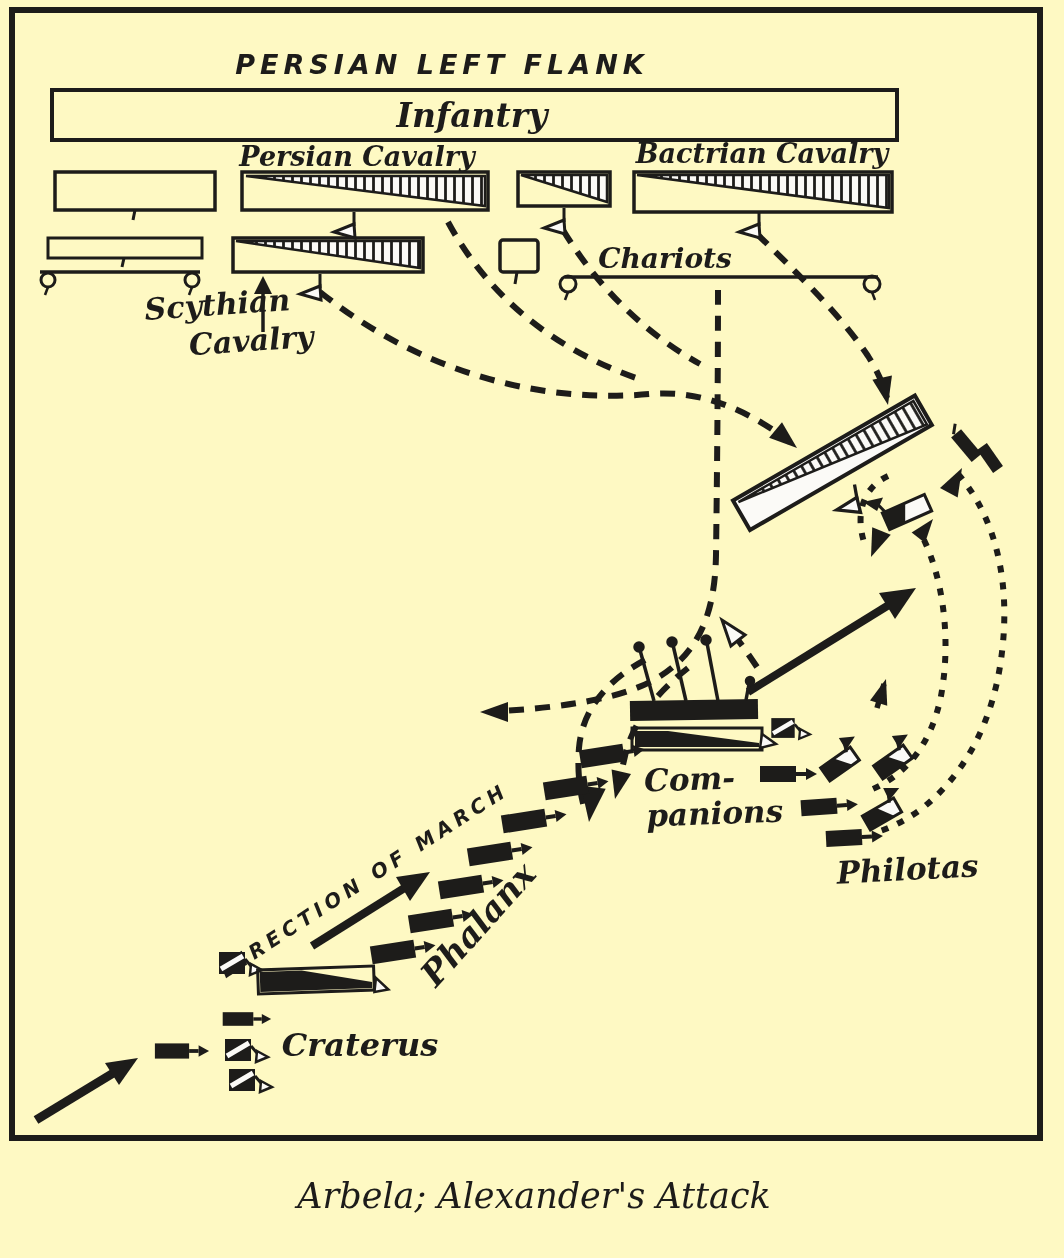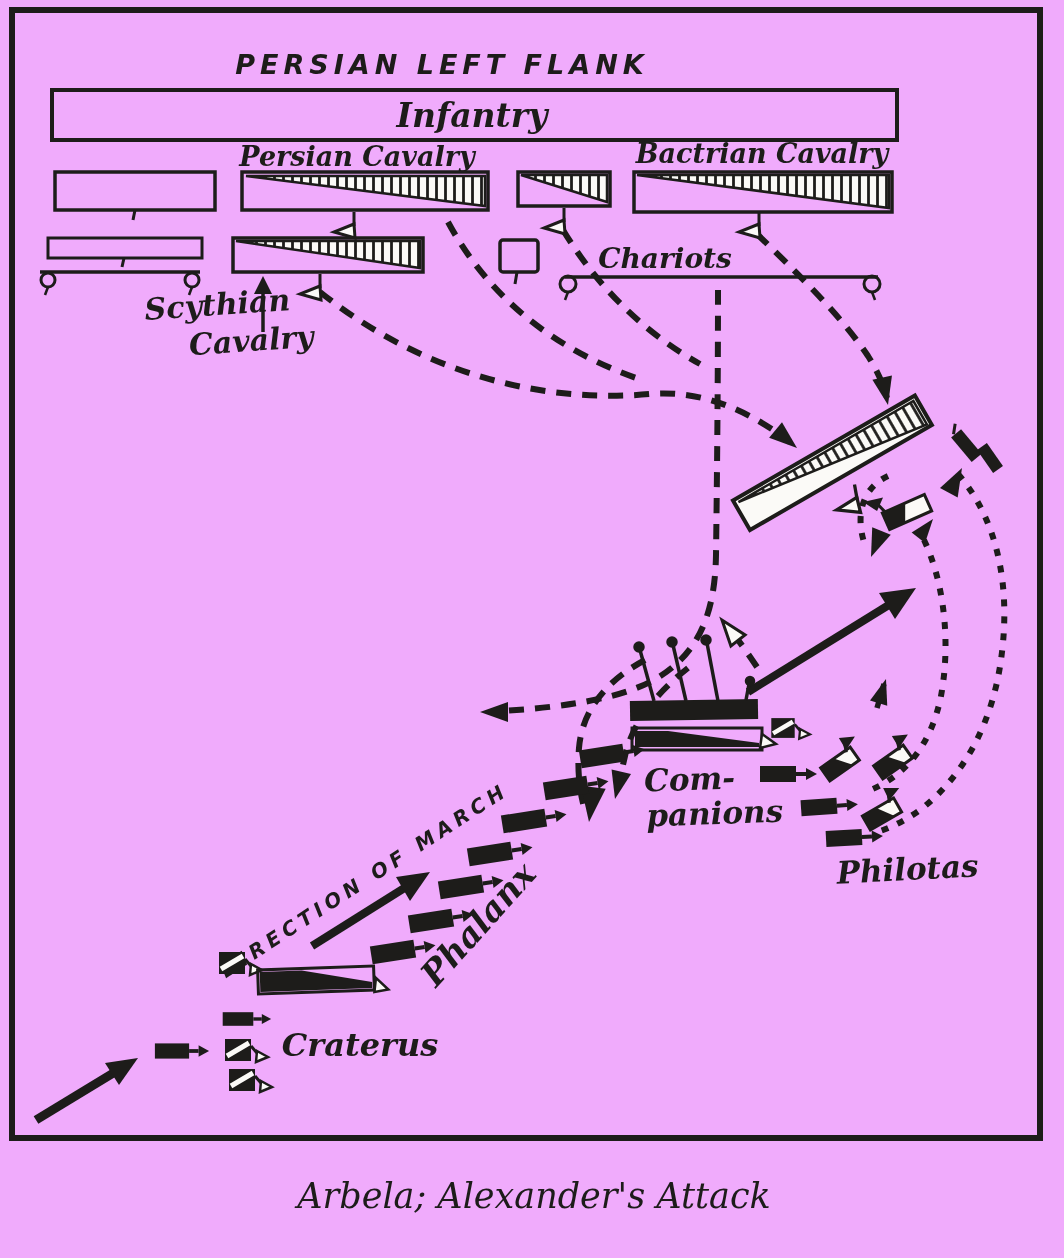--- a/index.html
+++ b/index.html
@@ -1,16 +1,16 @@
 <!DOCTYPE html>
 <html><head>
 <meta charset="utf-8">
 <style>
   html,body{margin:0;padding:0;background:#ffffff;}
-  .stage{position:relative;width:1064px;height:1258px;background:#f0abfc;overflow:hidden;
+  .stage{position:relative;width:1064px;height:1258px;background:#fef9c3;overflow:hidden;
          font-family:"DejaVu Serif", serif;}
   svg{position:absolute;left:0;top:0;}
   .ink{fill:#1d1c1a;}
   .outline{fill:none;stroke:#1d1c1a;}
   .dash{fill:none;stroke:#1d1c1a;stroke-width:6;stroke-dasharray:15 11;}
   .dot{fill:none;stroke:#1d1c1a;stroke-width:6;stroke-dasharray:7 10;}
   text{fill:#1d1c1a;}
   .script{font-family:"DejaVu Serif",serif;font-style:italic;font-weight:bold;}
   .printed{font-family:"DejaVu Sans",sans-serif;font-style:italic;font-weight:bold;letter-spacing:5px;}
   .caption{font-family:"DejaVu Serif",serif;font-style:italic;font-weight:normal;}

